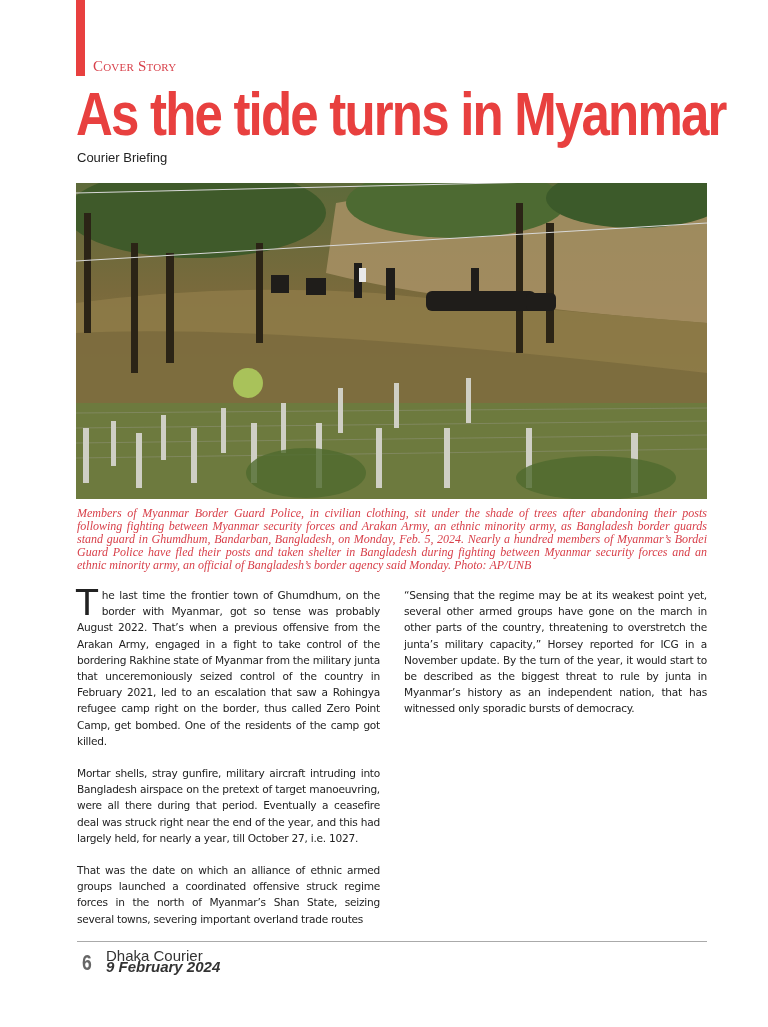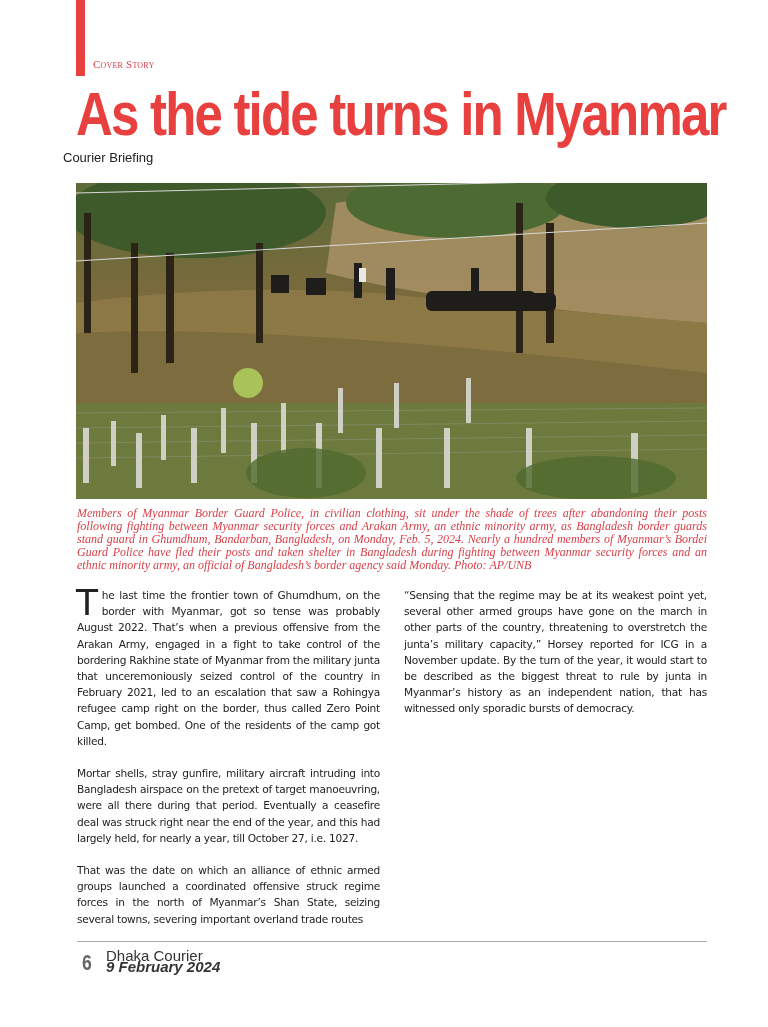--- a/index.html
+++ b/index.html
@@ -1,20 +1,20 @@
 <!DOCTYPE html>
 <html><head>
 <meta charset="utf-8">
 <style>
   html, body { margin:0; padding:0; background:#ffffff; }
   body { width:768px; height:1027px; position:relative; overflow:hidden; font-family:"Liberation Sans", sans-serif; }
   .red-bar { position:absolute; left:76px; top:0; width:9px; height:76px; background:#e8403f; }
-  .kicker { position:absolute; left:93px; top:58px; font-family:"Liberation Serif", serif; color:#d8404a; font-size:11px; font-variant:small-caps; letter-spacing:0.2px; }
+  .kicker { position:absolute; left:93px; top:58px; font-family:"Liberation Serif", serif; color:#d8404a; font-size:15px; font-variant:small-caps; letter-spacing:0.2px; }
   .headline { position:absolute; left:76px; top:82px; margin:0; font-family:"Liberation Sans", sans-serif; font-weight:bold; color:#e8403f; font-size:51px; letter-spacing:-1.8px; transform:scaleY(1.18); transform-origin:left top; white-space:nowrap; line-height:56px; }
-  .byline { position:absolute; left:63px; top:150px; font-size:13px; color:#222; }
+  .byline { position:absolute; left:77px; top:150px; font-size:13px; color:#222; }
   .photo { position:absolute; left:76px; top:183px; width:631px; height:316px; overflow:hidden; }
   .caption { position:absolute; left:77px; top:507px; width:630px; font-family:"Liberation Serif", serif; font-style:italic; color:#d8404a; font-size:12px; line-height:13px; text-align:justify; }
   .col { position:absolute; top:587px; width:303px; font-family:"DejaVu Sans", sans-serif; font-size:10.6px; line-height:16.2px; color:#222; text-align:justify; letter-spacing:-0.25px; }
   .col p { margin:0 0 16px 0; }
   .col-left { left:77px; }
   .col-right { left:404px; }
   .dropcap { float:left; font-size:36px; line-height:28px; margin:2px 4px 0 -1px; color:#222; font-family:"DejaVu Sans", sans-serif; }
   .rule { position:absolute; left:77px; top:941px; width:630px; height:1px; background:#aaa; }
   .page-num { position:absolute; left:82px; top:950px; font-size:22px; font-weight:bold; color:#666; transform:scaleX(0.8); transform-origin:left top; }
   .pub { position:absolute; left:106px; top:950px; font-size:15px; color:#333; line-height:11px; }

